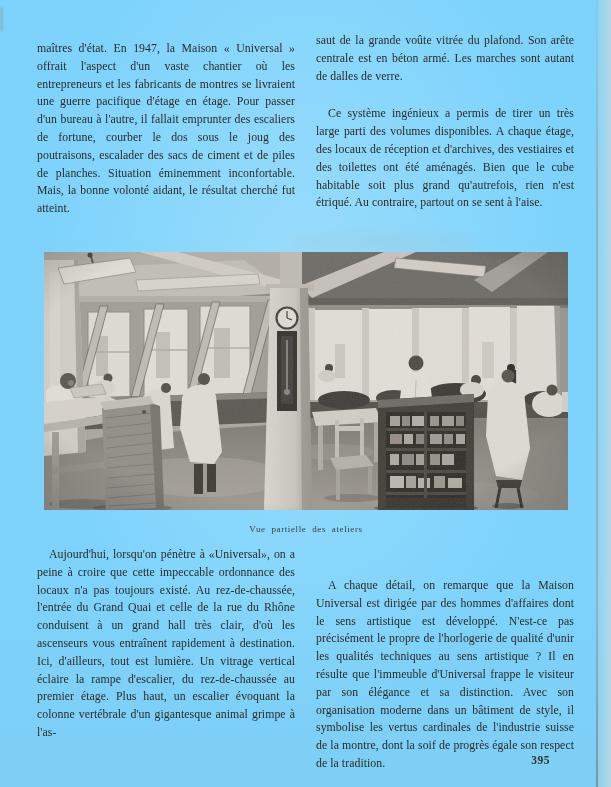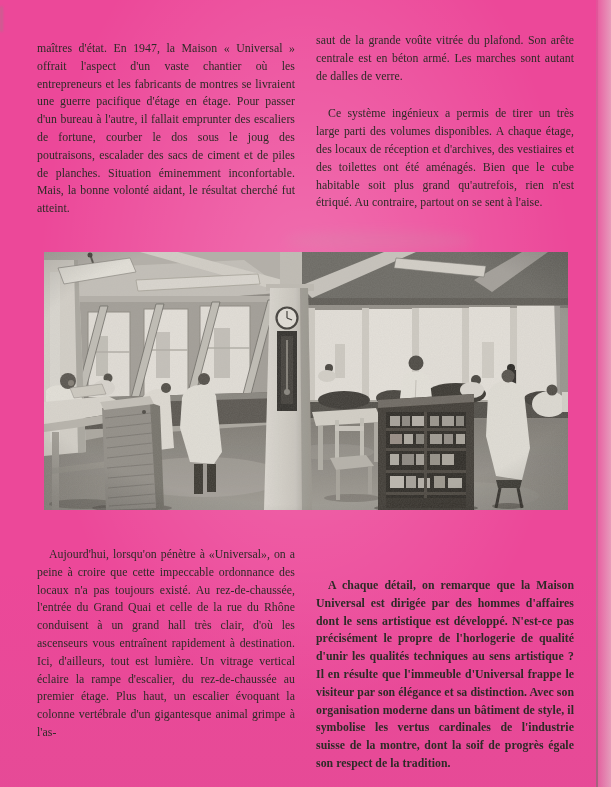--- a/index.html
+++ b/index.html
@@ -1,32 +1,32 @@
 <!DOCTYPE html>
 <html><head>
 <meta charset="utf-8">
 <style>
   html,body{margin:0;padding:0;background:#dddbd5;}
   .page{
     position:relative;width:611px;height:787px;overflow:hidden;
-    background:#ec4899;
+    background:#7dd3fc;
     font-family:"Liberation Serif","DejaVu Serif",serif;
     color:#2d2b27;
   }
   .page::before{
     content:"";position:absolute;inset:0;pointer-events:none;
     background:
       radial-gradient(ellipse at 50% 38%, rgba(255,255,255,.22), rgba(0,0,0,0) 62%),
       linear-gradient(0deg, rgba(120,115,105,.05), rgba(120,115,105,0) 28%);
   }
   .col{position:absolute;width:258px;font-size:11.8px;line-height:17.8px;text-align:justify;}
   .top-left{left:37px;top:40px;}
   .top-right{left:316px;top:32px;}
   .bottom-left{left:37px;top:546px;}
-  .bottom-right{left:316px;top:577px;font-weight:bold;}
+  .bottom-right{left:316px;top:577px;}
   .para{margin:0;letter-spacing:.05px;}
   .para + .para{margin-top:20px;}
   .indent{text-indent:12px;}
   .photo{position:absolute;left:44px;top:252px;width:524px;height:258px;margin:0;}
   .photo svg{display:block;width:100%;height:100%;}
   .caption{
     position:absolute;left:44px;top:524px;width:524px;text-align:center;
     font-size:9px;letter-spacing:.6px;word-spacing:3px;color:#3e3c38;
   }
   .pageno{
@@ -303,25 +303,27 @@
         </g>
         <ellipse cx="464" cy="254" rx="16" ry="3" fill="#38352f" opacity="0.45"></ellipse>
       </g>
 
       <rect width="524" height="258" fill="#6f6b5e" opacity="0.05"></rect>
       <rect width="524" height="258" fill="url(#vign)"></rect>
       <rect width="524" height="258" filter="url(#grainF)" opacity="0.35"></rect>
     </svg>
   </figure>
 
+  <figcaption class="caption">Vue partielle des ateliers</figcaption>
 
   <div class="col bottom-left">
     <p class="para indent">Aujourd'hui, lorsqu'on pénètre à «Universal», on a peine à croire que cette impeccable ordonnance des locaux n'a pas toujours existé. Au rez-de-chaussée, l'entrée du Grand Quai et celle de la rue du Rhône conduisent à un grand hall très clair, d'où les ascenseurs vous entraînent rapidement à destination. Ici, d'ailleurs, tout est lumière. Un vitrage vertical éclaire la rampe d'escalier, du rez-de-chaussée au premier étage. Plus haut, un escalier évoquant la colonne vertébrale d'un gigantesque animal grimpe à l'as-</p>
   </div>
 
   <div class="col bottom-right">
     <p class="para indent">A chaque détail, on remarque que la Maison Universal est dirigée par des hommes d'affaires dont le sens artistique est développé. N'est-ce pas précisément le propre de l'horlogerie de qualité d'unir les qualités techniques au sens artistique ? Il en résulte que l'immeuble d'Universal frappe le visiteur par son élégance et sa distinction. Avec son organisation moderne dans un bâtiment de style, il symbolise les vertus cardinales de l'industrie suisse de la montre, dont la soif de progrès égale son respect de la tradition.</p>
   </div>
 
+  <div class="pageno">395</div>
 
   <div class="edge-line"></div>
   <div class="edge-band"></div>
 </div>
 
 </body></html>

